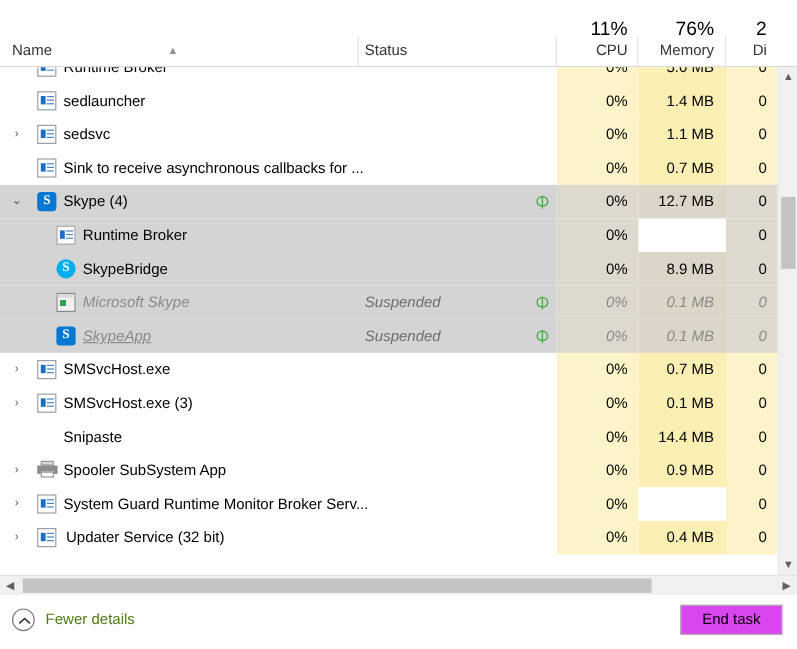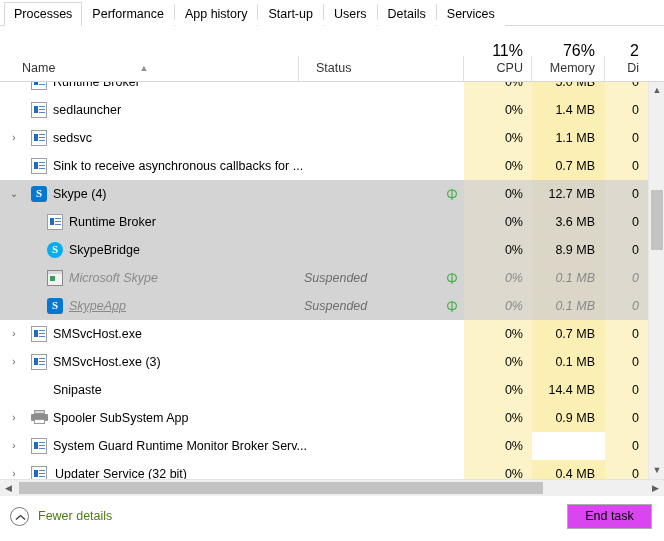--- a/index.html
+++ b/index.html
@@ -95,21 +95,20 @@
   .colh .pct {
     font-size: 16px;
     color: #000000;
     line-height: 19px;
     margin-bottom: 1px;
   }
   .colh .lbl {
     font-size: 12.5px;
     color: #333333;
     line-height: 15px;
-    margin-left: 12px;
   }
   .colh.left   { text-align: left; }
   .colh.right  { text-align: right; align-items: flex-end; }
   .colsep {
     position: absolute;
     top: 30px;
     width: 1px;
     height: 25px;
     background: #e0e0e0;
   }
@@ -415,34 +414,20 @@
     color: #000000;
     line-height: 23px;
     text-align: center;
   }
 </style>
 </head>
 <body>
 
 <div id="window">
 
-  <div id="tabstrip">
-      <div class="tab selected">Processes</div>
-      <div class="tab">Performance</div>
-      <div class="tab-sep"></div>
-      <div class="tab">App history</div>
-      <div class="tab-sep"></div>
-      <div class="tab">Start-up</div>
-      <div class="tab-sep"></div>
-      <div class="tab">Users</div>
-      <div class="tab-sep"></div>
-      <div class="tab">Details</div>
-      <div class="tab-sep"></div>
-      <div class="tab">Services</div>
-    </div>
 
   <div id="colheader">
     <div id="sortarrow">▲</div>
 
     <div class="colh left" style="left:10px; width:280px;">
       <div class="lbl">Name</div>
     </div>
     <div class="colsep" style="left:298px;"></div>
 
     <div class="colh left" style="left:304px; width:150px;">
@@ -522,21 +507,20 @@
           <div class="cpu">0%</div>
           <div class="mem">12.7 MB</div>
           <div class="disk">0</div>
         </div>
         <div class="row sel">
           <div class="cell-name">
             <span class="ic-generic ico" style="left: 47px;"></span>
             <span class="nm" style="left: 69px; max-width: 243px;">Runtime Broker</span>
           </div>
           <div class="cpu">0%</div>
-          <div class="mem">3.6 MB</div>
           <div class="disk">0</div>
         </div>
         <div class="row sel">
           <div class="cell-name">
             <span class="ic-skype-round ico" style="left: 47px;">S</span>
             <span class="nm" style="left: 69px; max-width: 243px;">SkypeBridge</span>
           </div>
           <div class="cpu">0%</div>
           <div class="mem">8.9 MB</div>
           <div class="disk">0</div>

